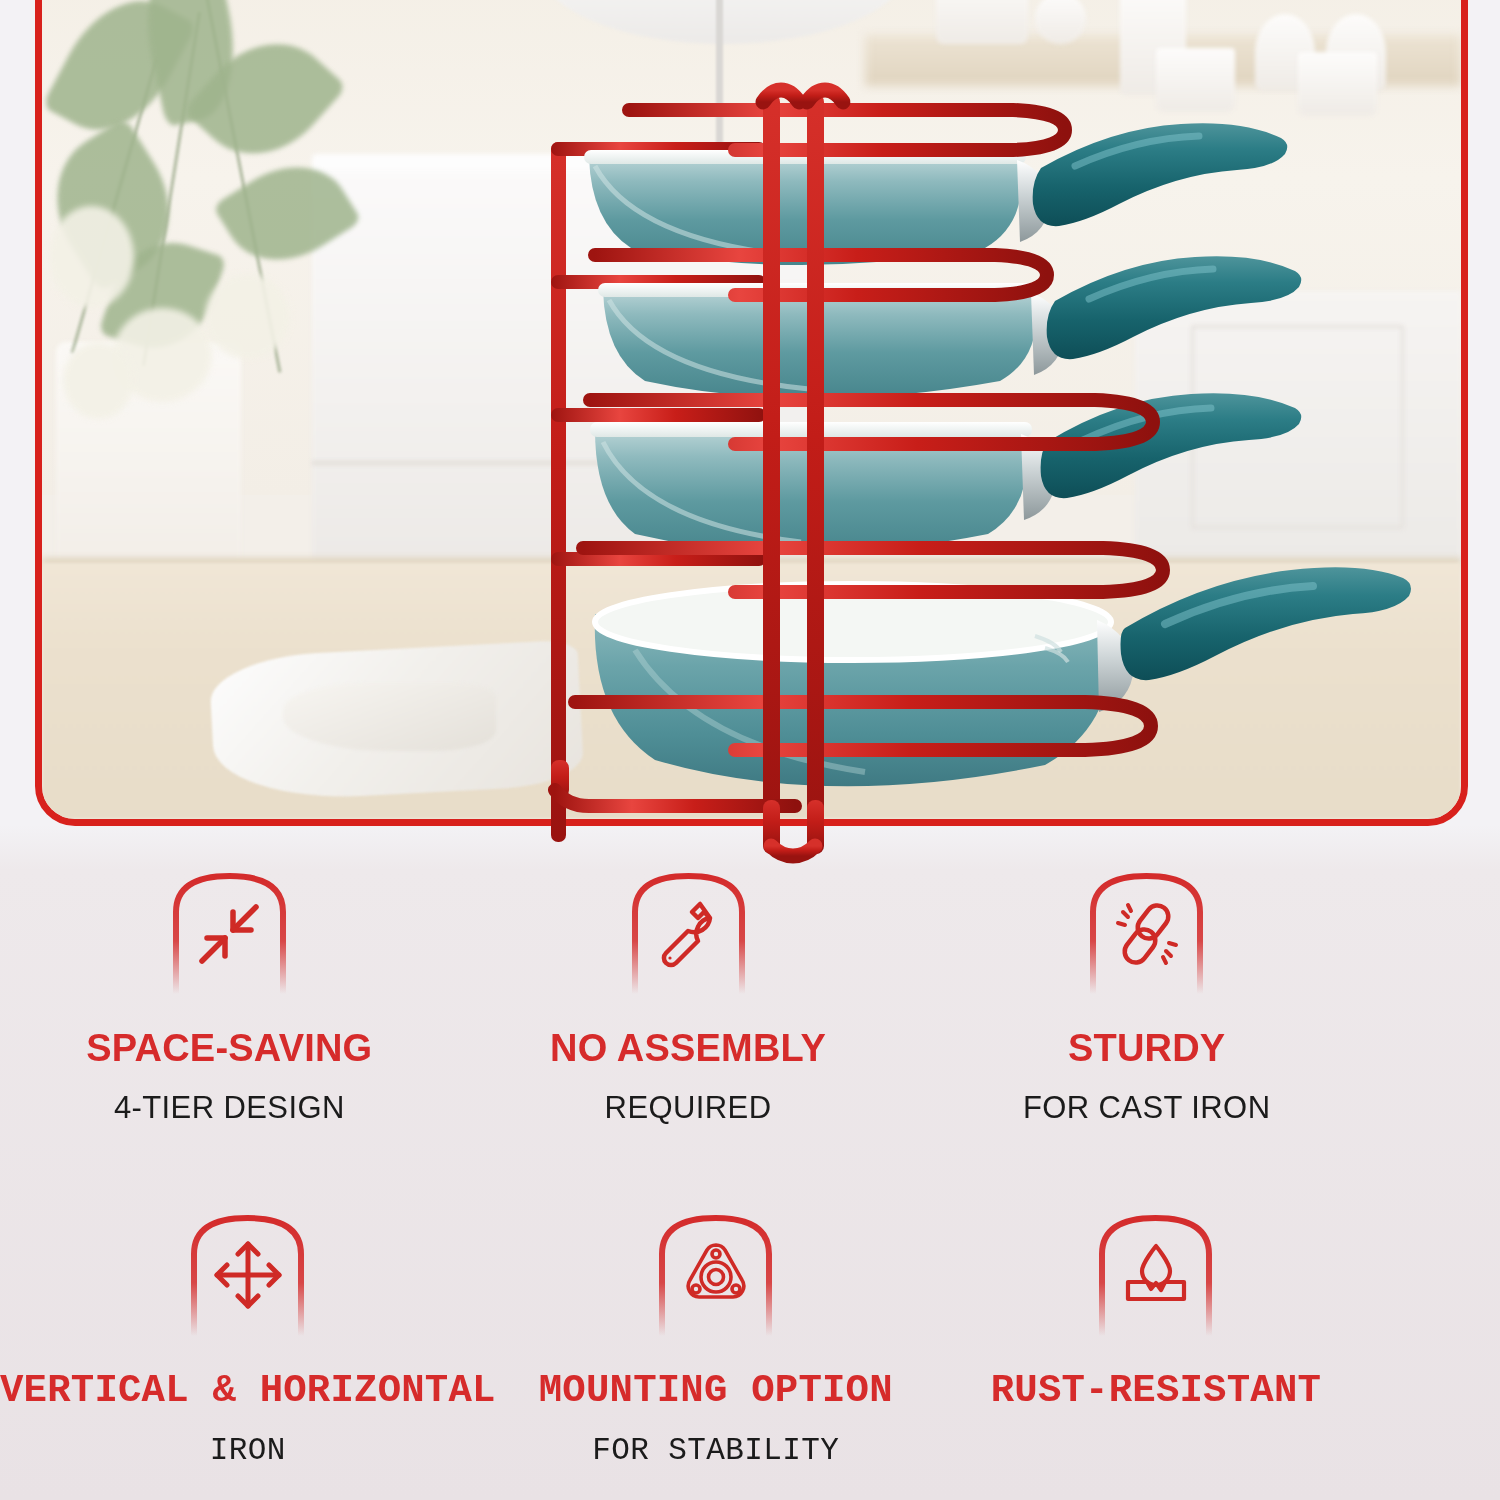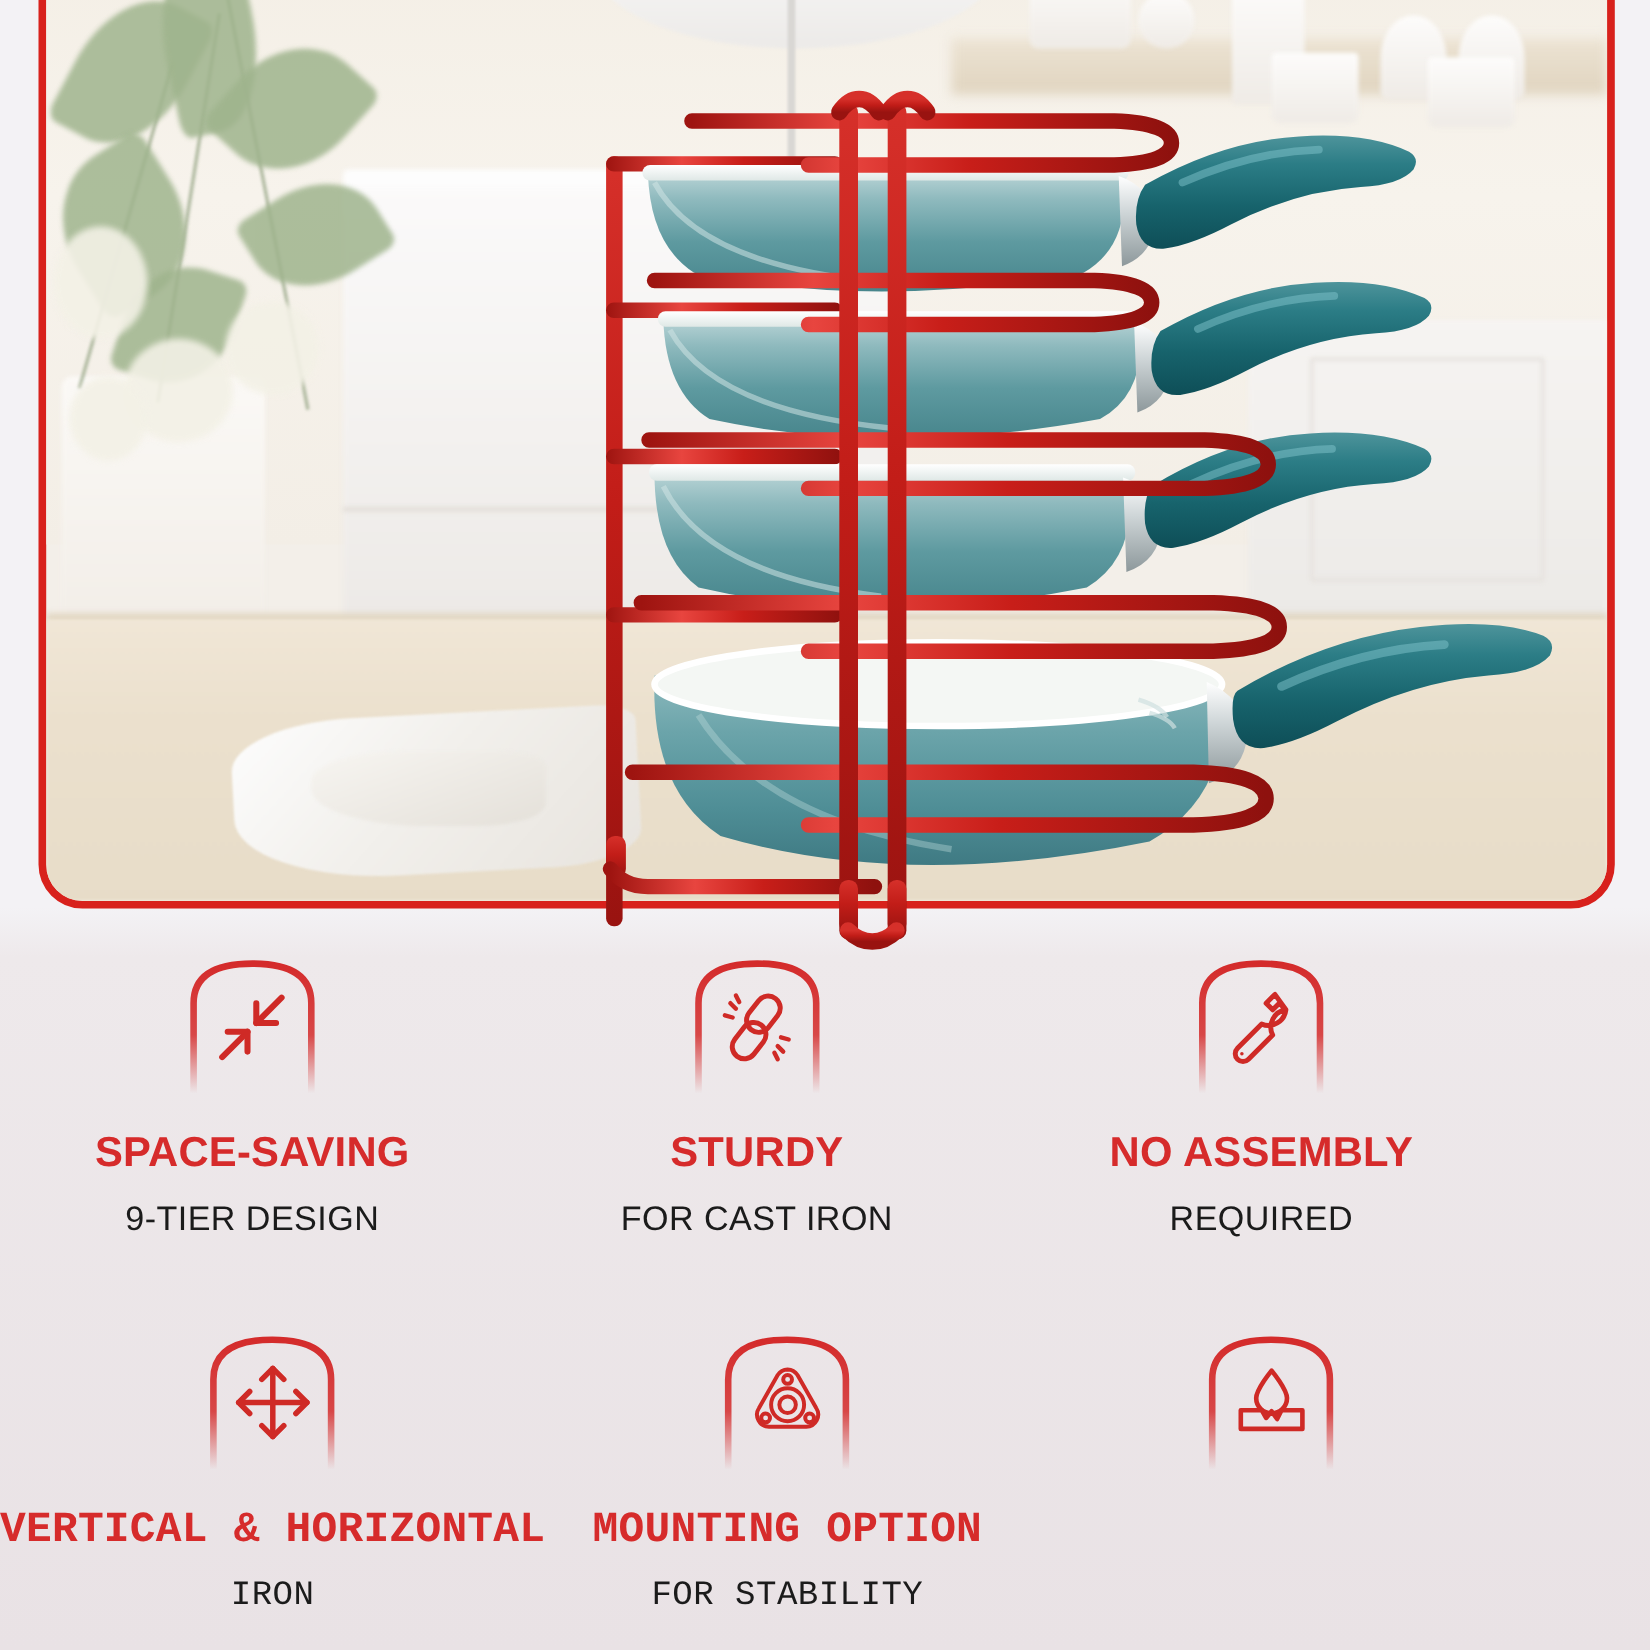--- a/index.html
+++ b/index.html
@@ -364,21 +364,45 @@
             <path d="M9 124 V42 Q9 6 62.5 6 Q116 6 116 42 V124" fill="none" stroke="url(#archFade1)" stroke-width="6"></path>
           </svg>
           <svg class="glyph" viewBox="0 0 72 72" fill="none" stroke="#cf2a26" stroke-width="5.5" stroke-linecap="round" stroke-linejoin="round">
             <path d="M63 9 L40 32"></path>
             <path d="M40 14 L40 32 L58 32"></path>
             <path d="M9 63 L32 40"></path>
             <path d="M32 58 L32 40 L14 40"></path>
           </svg>
         </div>
         <div class="ftitle">SPACE-SAVING</div>
-        <div class="fsub">9-TIER DESIGN</div>
+        <div class="fsub">4-TIER DESIGN</div>
+      </div>
+
+      <div class="fcell">
+        <div class="icon-arch">
+          <svg class="arch-svg" viewBox="0 0 125 125">
+            <defs>
+              <linearGradient id="archFade3" x1="0" y1="0" x2="0" y2="1">
+                <stop offset="0%" stop-color="#d42b2b" stop-opacity="1"></stop>
+                <stop offset="55%" stop-color="#d42b2b" stop-opacity=".85"></stop>
+                <stop offset="100%" stop-color="#d42b2b" stop-opacity="0"></stop>
+              </linearGradient>
+            </defs>
+            <path d="M9 124 V42 Q9 6 62.5 6 Q116 6 116 42 V124" fill="none" stroke="url(#archFade3)" stroke-width="6"></path>
+          </svg>
+          <svg class="glyph" viewBox="0 0 72 72" fill="none" stroke="#cf2a26" stroke-width="4.5" stroke-linecap="round" stroke-linejoin="round">
+            <path d="M48 6 L40 14 L46 20 L52 14 L58 20
+                     A16 16 0 0 1 36 33
+                     L14 55 A7 7 0 1 0 24 65 L46 43
+                     A16 16 0 0 1 58 20 Z"></path>
+            <circle cx="18" cy="60" r="1.6" fill="#cf2a26" stroke="none"></circle>
+          </svg>
+        </div>
+        <div class="ftitle">NO ASSEMBLY</div>
+        <div class="fsub">REQUIRED</div>
       </div>
 
       <div class="fcell">
         <div class="icon-arch">
           <svg class="arch-svg" viewBox="0 0 125 125">
             <defs>
               <linearGradient id="archFade2" x1="0" y1="0" x2="0" y2="1">
                 <stop offset="0%" stop-color="#d42b2b" stop-opacity="1"></stop>
                 <stop offset="55%" stop-color="#d42b2b" stop-opacity=".85"></stop>
                 <stop offset="100%" stop-color="#d42b2b" stop-opacity="0"></stop>
@@ -394,44 +418,20 @@
             <path d="M17 7 L20 13" stroke-width="4"></path>
             <path d="M60 58 L55 53" stroke-width="4"></path>
             <path d="M65 47 L58 45" stroke-width="4"></path>
             <path d="M55 65 L52 59" stroke-width="4"></path>
           </svg>
         </div>
         <div class="ftitle">STURDY</div>
         <div class="fsub">FOR CAST IRON</div>
       </div>
 
-      <div class="fcell">
-        <div class="icon-arch">
-          <svg class="arch-svg" viewBox="0 0 125 125">
-            <defs>
-              <linearGradient id="archFade3" x1="0" y1="0" x2="0" y2="1">
-                <stop offset="0%" stop-color="#d42b2b" stop-opacity="1"></stop>
-                <stop offset="55%" stop-color="#d42b2b" stop-opacity=".85"></stop>
-                <stop offset="100%" stop-color="#d42b2b" stop-opacity="0"></stop>
-              </linearGradient>
-            </defs>
-            <path d="M9 124 V42 Q9 6 62.5 6 Q116 6 116 42 V124" fill="none" stroke="url(#archFade3)" stroke-width="6"></path>
-          </svg>
-          <svg class="glyph" viewBox="0 0 72 72" fill="none" stroke="#cf2a26" stroke-width="4.5" stroke-linecap="round" stroke-linejoin="round">
-            <path d="M48 6 L40 14 L46 20 L52 14 L58 20
-                     A16 16 0 0 1 36 33
-                     L14 55 A7 7 0 1 0 24 65 L46 43
-                     A16 16 0 0 1 58 20 Z"></path>
-            <circle cx="18" cy="60" r="1.6" fill="#cf2a26" stroke="none"></circle>
-          </svg>
-        </div>
-        <div class="ftitle">NO ASSEMBLY</div>
-        <div class="fsub">REQUIRED</div>
-      </div>
-
     </div>
 
     <div class="frow row2">
 
       <div class="fcell">
         <div class="icon-arch">
           <svg class="arch-svg" viewBox="0 0 125 125">
             <defs>
               <linearGradient id="archFade4" x1="0" y1="0" x2="0" y2="1">
                 <stop offset="0%" stop-color="#d42b2b" stop-opacity="1"></stop>
@@ -490,18 +490,19 @@
                 <stop offset="100%" stop-color="#d42b2b" stop-opacity="0"></stop>
               </linearGradient>
             </defs>
             <path d="M9 124 V42 Q9 6 62.5 6 Q116 6 116 42 V124" fill="none" stroke="url(#archFade6)" stroke-width="6"></path>
           </svg>
           <svg class="glyph" viewBox="0 0 72 72" fill="none" stroke="#cf2a26" stroke-width="4.2" stroke-linecap="round" stroke-linejoin="round">
             <path d="M36 7 C36 7 22 24 22 32 A14 14 0 0 0 50 32 C50 24 36 7 36 7 Z"></path>
             <path d="M8 43 H27 L31 50 L36 44 L41 51 L45 43 H64 V60 H8 Z"></path>
           </svg>
         </div>
+        <div class="ftitle">RUST-RESISTANT</div>
       </div>
 
     </div>
 
   </div>
 </div>
 
 </body></html>

